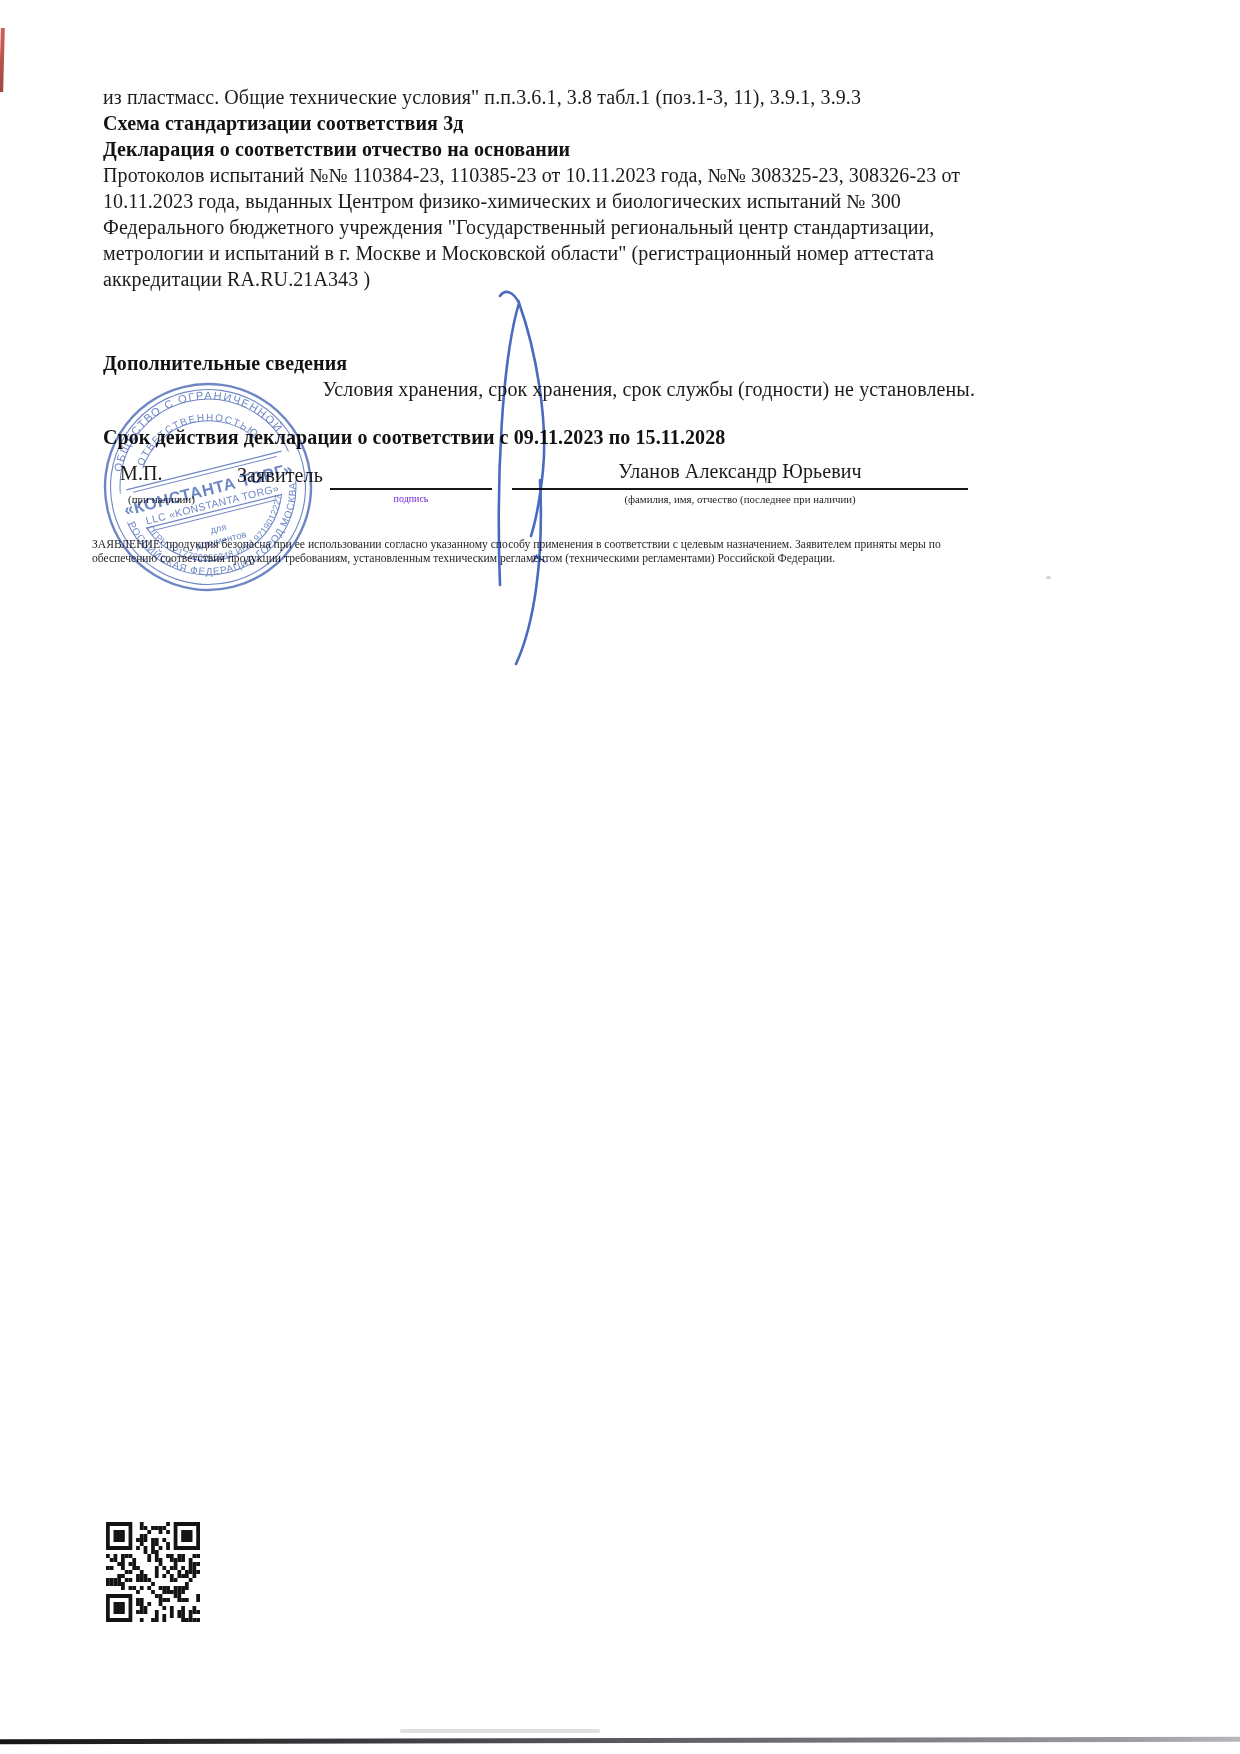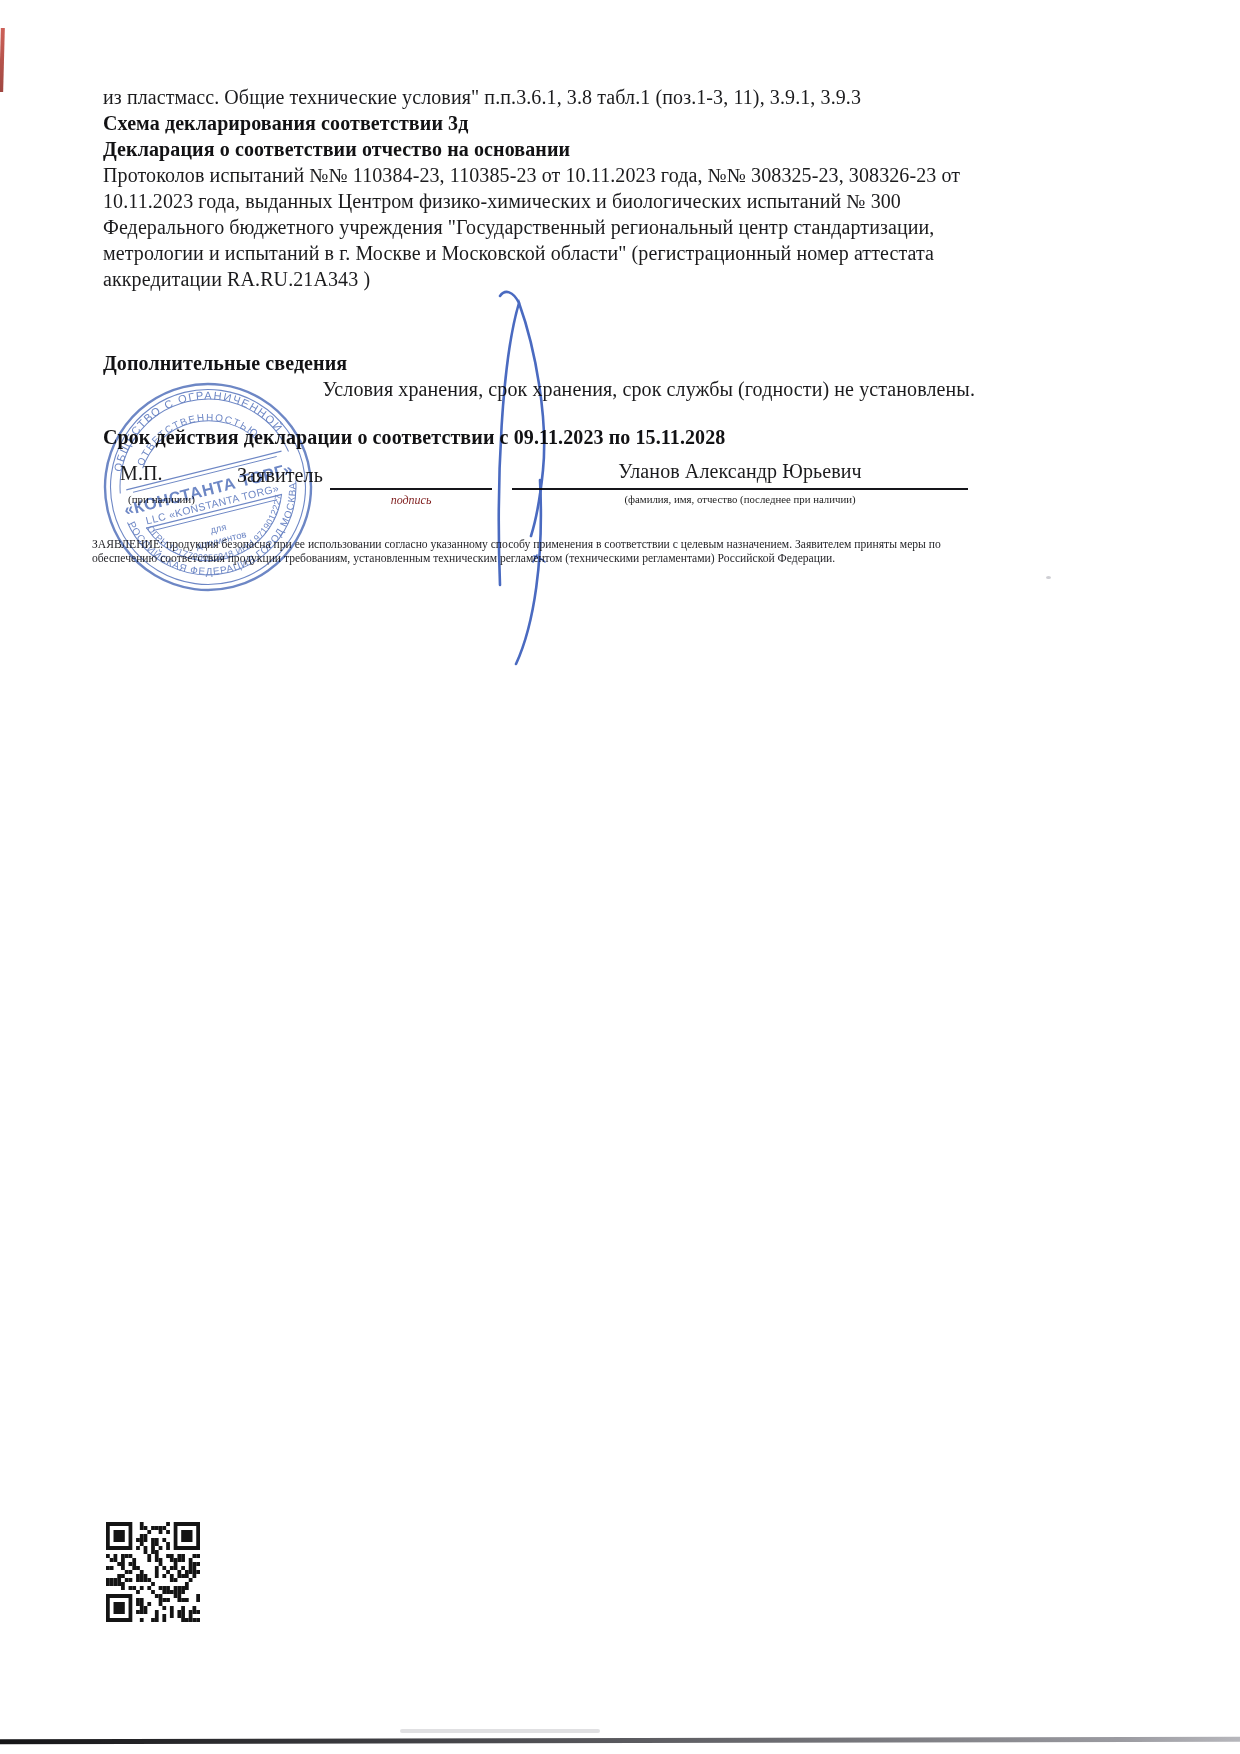--- a/index.html
+++ b/index.html
@@ -7,21 +7,21 @@
     position:relative;width:1240px;height:1754px;background:#ffffff;
     font-family:"Liberation Serif", serif;color:#1b1b1d;overflow:hidden;
   }
   .abs{position:absolute;}
   .body-text{font-size:20px;line-height:26px;letter-spacing:.1px;}
   .bold{font-weight:700;color:#121214;}
   .col{left:103px;width:872px;}
   .small{font-size:11px;margin-left:36px;}
   .fine{font-size:11.6px;line-height:13.6px;color:#26262a;margin-top:22px;}
   .sig-line{border-bottom:2px solid #15151a;height:0;}
-  .caption{font-size:12px;color:#7f1d1d;text-align:center;font-style:italic;}
+  .caption{font-size:10px;color:#6d28d9;text-align:center;}
   .caption-sm{font-size:10.8px;color:#222;text-align:center;}
   .center{text-align:center;}
   
   #red-mark{left:0;top:28px;width:4px;height:64px;
     background:linear-gradient(#c4443a,#8f271f);opacity:.85;transform:rotate(1.5deg);}
   #bottom-edge{left:-6px;top:1738px;width:1252px;height:5px;
     background:linear-gradient(to right,#141416,#39393d 28%,#6b6b70 62%,#9b9ba1 90%,#b8b8bd);
     transform:rotate(-0.12deg);}
   #bottom-smudge{left:400px;top:1729px;width:200px;height:4px;background:#d8d8db;
     border-radius:3px;opacity:.8;}
@@ -36,21 +36,21 @@
 
 <div id="page">
 
   <div class="abs" id="red-mark"></div>
   <div class="abs" id="bottom-smudge"></div>
   <div class="abs" id="bottom-edge"></div>
   <div class="abs" id="speck"></div>
 
   <div class="abs col body-text" style="top:84px;">из пластмасс. Общие технические условия" п.п.3.6.1, 3.8 табл.1 (поз.1-3, 11), 3.9.1, 3.9.3</div>
 
-  <div class="abs col body-text bold" style="top:110px;">Схема декларирования соответствии 3д</div>
+  <div class="abs col body-text bold" style="top:110px;">Схема стандартизации соответствия 3д</div>
 
   <div class="abs col body-text bold" style="top:136px;">Декларация о соответствии отчество на основании</div>
 
   <div class="abs col body-text" style="top:162px;">Протоколов испытаний №№ 110384-23, 110385-23 от 10.11.2023 года, №№ 308325-23, 308326-23 от 10.11.2023 года, выданных Центром физико-химических и биологических испытаний № 300 Федерального бюджетного учреждения "Государственный региональный центр стандартизации, метрологии и испытаний в г. Москве и Московской области" (регистрационный номер аттестата аккредитации RA.RU.21А343 )</div>
 
 
   <div class="abs col body-text bold" style="top:350px;">Дополнительные сведения</div>
 
   <div class="abs col body-text" style="top:376px;text-align:right;">Условия хранения, срок хранения, срок службы (годности) не установлены.</div>
 

